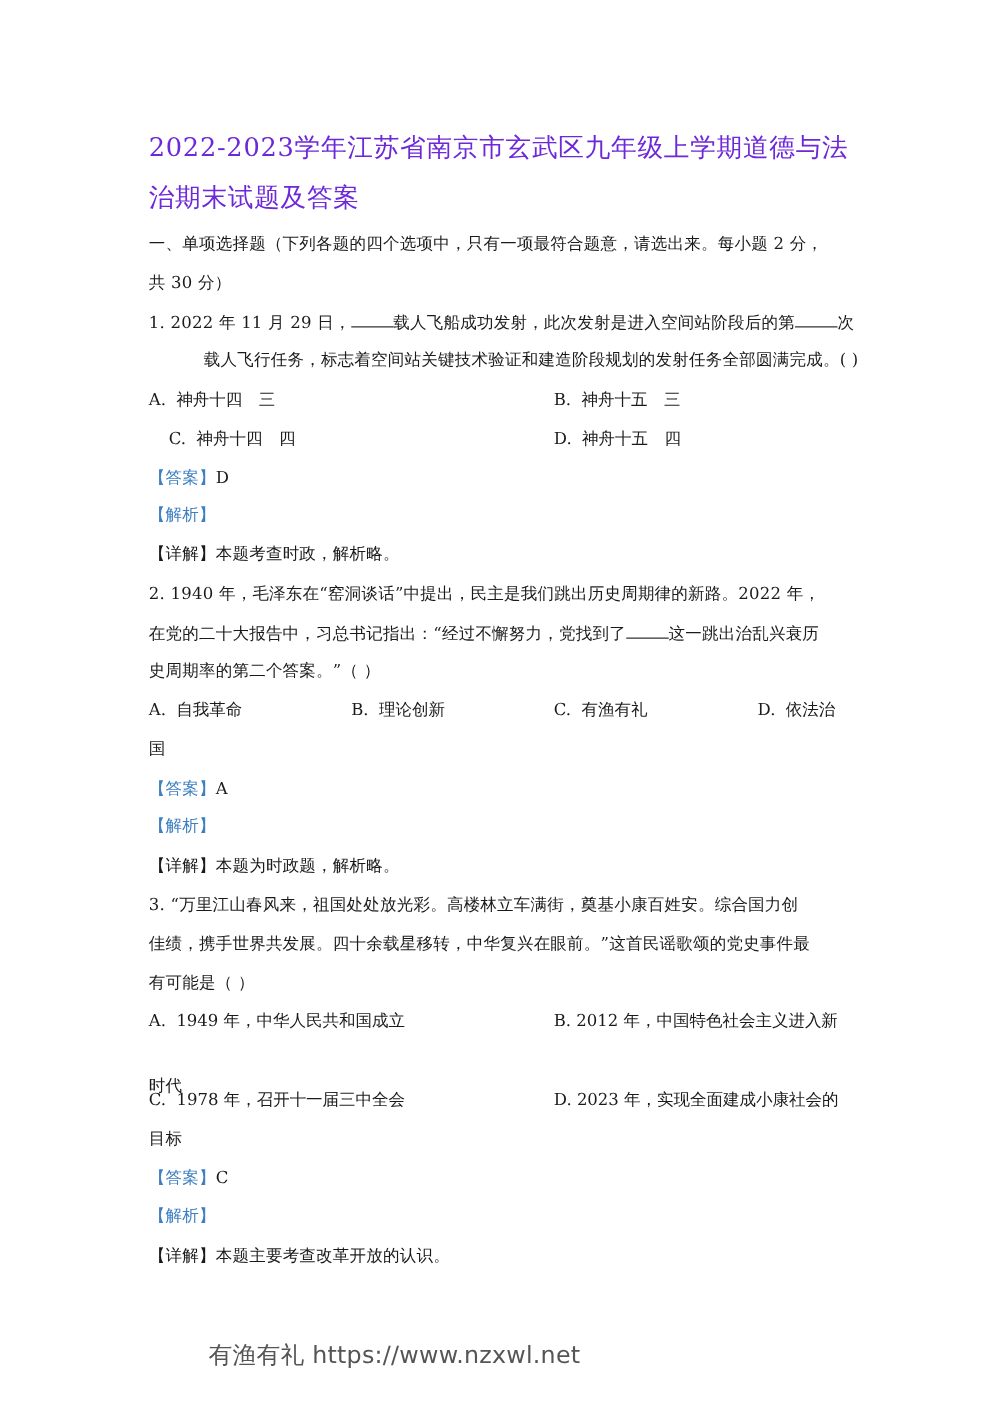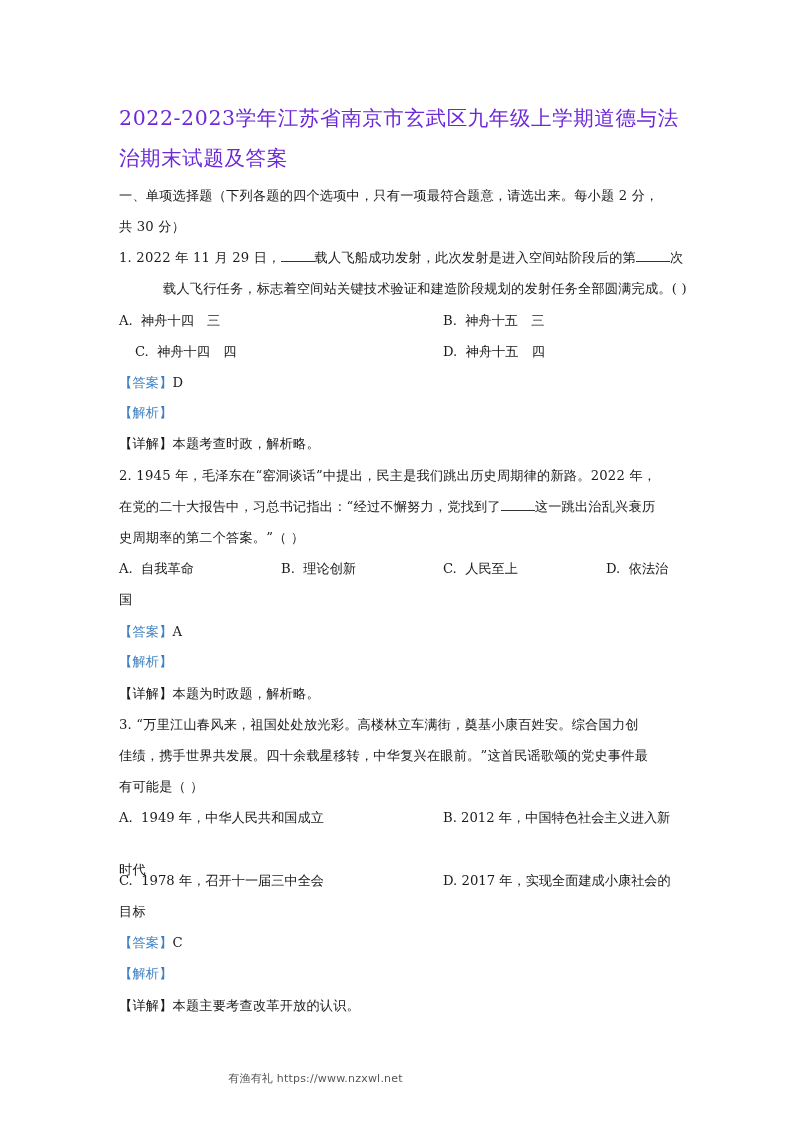--- a/index.html
+++ b/index.html
@@ -51,21 +51,21 @@
       height: 12px;
       vertical-align: baseline;
     }
     .footer {
       position: absolute;
       top: 1071px;
       left: 0;
       width: 631px;
       text-align: center;
       font-family: "DejaVu Sans", "Liberation Sans", sans-serif;
-      font-size: 11px;
+      font-size: 19px;
       color: #555;
       letter-spacing: 0.2px;
     }
   </style>
 </head>
 <body>
 
 <div class="page">
 
   <div class="line title" style="top:105px;">2022-2023学年江苏省南京市玄武区九年级上学期道德与法</div>
@@ -93,34 +93,34 @@
   </div>
 
   <div class="line" style="top:374px;">
     <span class="blue">【答案】</span><span>D</span>
   </div>
   <div class="line blue" style="top:404px;">【解析】</div>
   <div class="line" style="top:435px;">
     <span>【详解】</span><span>本题考查时政，解析略。</span>
   </div>
 
-  <div class="line" style="top:467px;">2. 1945 年，毛泽东在“窑洞谈话”中提出，民主是我们跳出历史周期律的新路。2022 年，</div>
+  <div class="line" style="top:467px;">2. 1940 年，毛泽东在“窑洞谈话”中提出，民主是我们跳出历史周期律的新路。2022 年，</div>
   <div class="line" style="top:498px;">
     <span>在党的二十大报告中，习总书记指出：“经过不懈努力，党找到了</span><span class="blank"></span><span>这一跳出治乱兴衰历</span>
   </div>
   <div class="line" style="top:529px;">史周期率的第二个答案。”（    ）</div>
 
   <div class="col" style="top:560px; left:0;">
     <span>A.</span>&nbsp;&nbsp;<span>自我革命</span>
   </div>
   <div class="col" style="top:560px; left:162px;">
     <span>B.</span>&nbsp;&nbsp;<span>理论创新</span>
   </div>
   <div class="col" style="top:560px; left:324px;">
-    <span>C.</span>&nbsp;&nbsp;<span>人民至上</span>
+    <span>C.</span>&nbsp;&nbsp;<span>有渔有礼</span>
   </div>
   <div class="col" style="top:560px; left:487px;">
     <span>D.</span>&nbsp;&nbsp;<span>依法治</span>
   </div>
   <div class="line" style="top:591px;">国</div>
 
   <div class="line" style="top:623px;">
     <span class="blue">【答案】</span><span>A</span>
   </div>
   <div class="line blue" style="top:653px;">【解析】</div>
@@ -136,21 +136,21 @@
     <span>A.</span>&nbsp;&nbsp;<span>1949 年，中华人民共和国成立</span>
   </div>
   <div class="col" style="top:809px; left:324px;">
     <span>B.</span>&nbsp;<span>2012 年，中国特色社会主义进入新</span>
   </div>
   <div class="line" style="top:841px;margin-top:20px;">时代</div>
   <div class="col" style="top:872px; left:0;">
     <span>C.</span>&nbsp;&nbsp;<span>1978 年，召开十一届三中全会</span>
   </div>
   <div class="col" style="top:872px; left:324px;">
-    <span>D.</span>&nbsp;<span>2017 年，实现全面建成小康社会的</span>
+    <span>D.</span>&nbsp;<span>2023 年，实现全面建成小康社会的</span>
   </div>
   <div class="line" style="top:903px;">目标</div>
 
   <div class="line" style="top:934px;">
     <span class="blue">【答案】</span><span>C</span>
   </div>
   <div class="line blue" style="top:965px;">【解析】</div>
   <div class="line" style="top:997px;">
     <span>【详解】</span><span>本题主要考查改革开放的认识。</span>
   </div>

